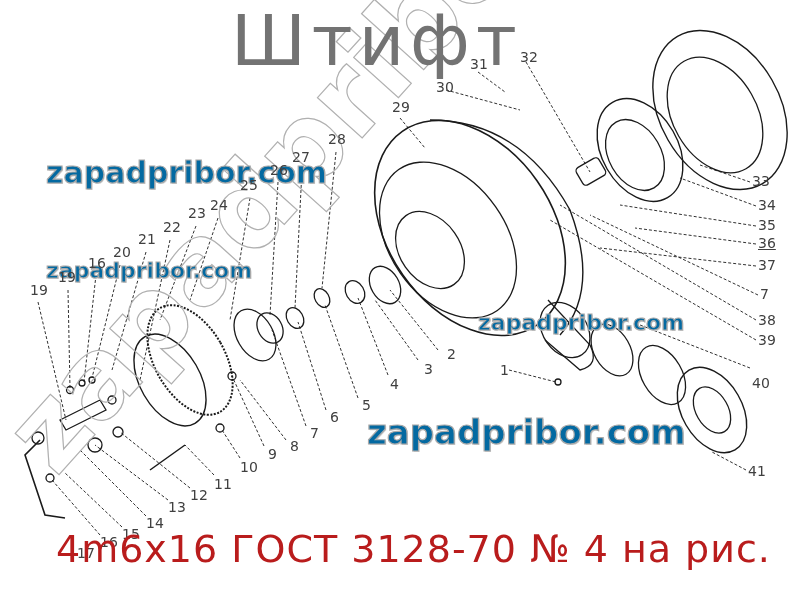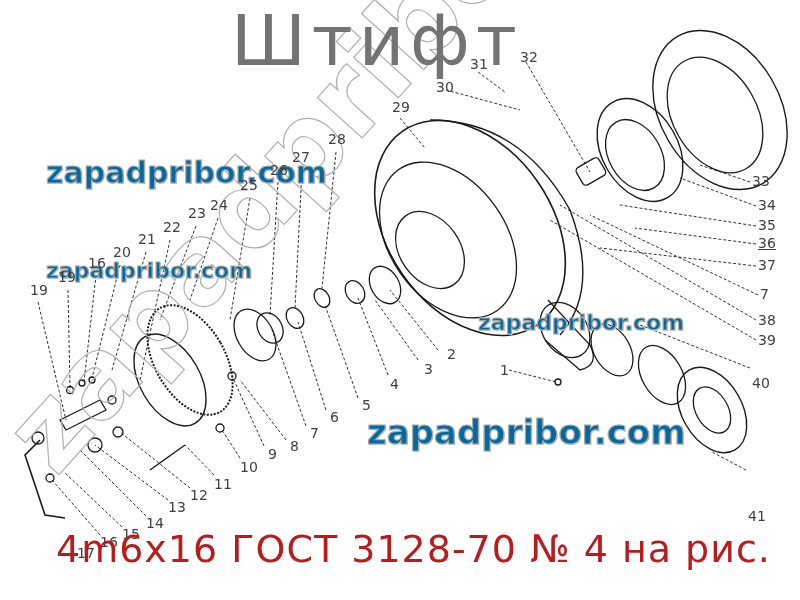--- a/index.html
+++ b/index.html
@@ -181,16 +181,16 @@
     <span class="callout" style="left: 520px; top: 50px;">32</span>
     <span class="callout" style="left: 752px; top: 174px;">33</span>
     <span class="callout" style="left: 758px; top: 198px;">34</span>
     <span class="callout" style="left: 758px; top: 218px;">35</span>
     <span class="callout" style="left: 758px; top: 236px; text-decoration: underline;">36</span>
     <span class="callout" style="left: 758px; top: 258px;">37</span>
     <span class="callout" style="left: 760px; top: 287px;">7</span>
     <span class="callout" style="left: 758px; top: 313px;">38</span>
     <span class="callout" style="left: 758px; top: 333px;">39</span>
     <span class="callout" style="left: 752px; top: 376px;">40</span>
-    <span class="callout" style="left: 748px; top: 464px; margin-top: 45px;">41</span>
+    <span class="callout" style="left: 748px; top: 464px;">41</span>
   </div>
 
 <div class="caption">4m6x16 ГОСТ 3128-70 № 4 на рис.</div>
 
 </body></html>

